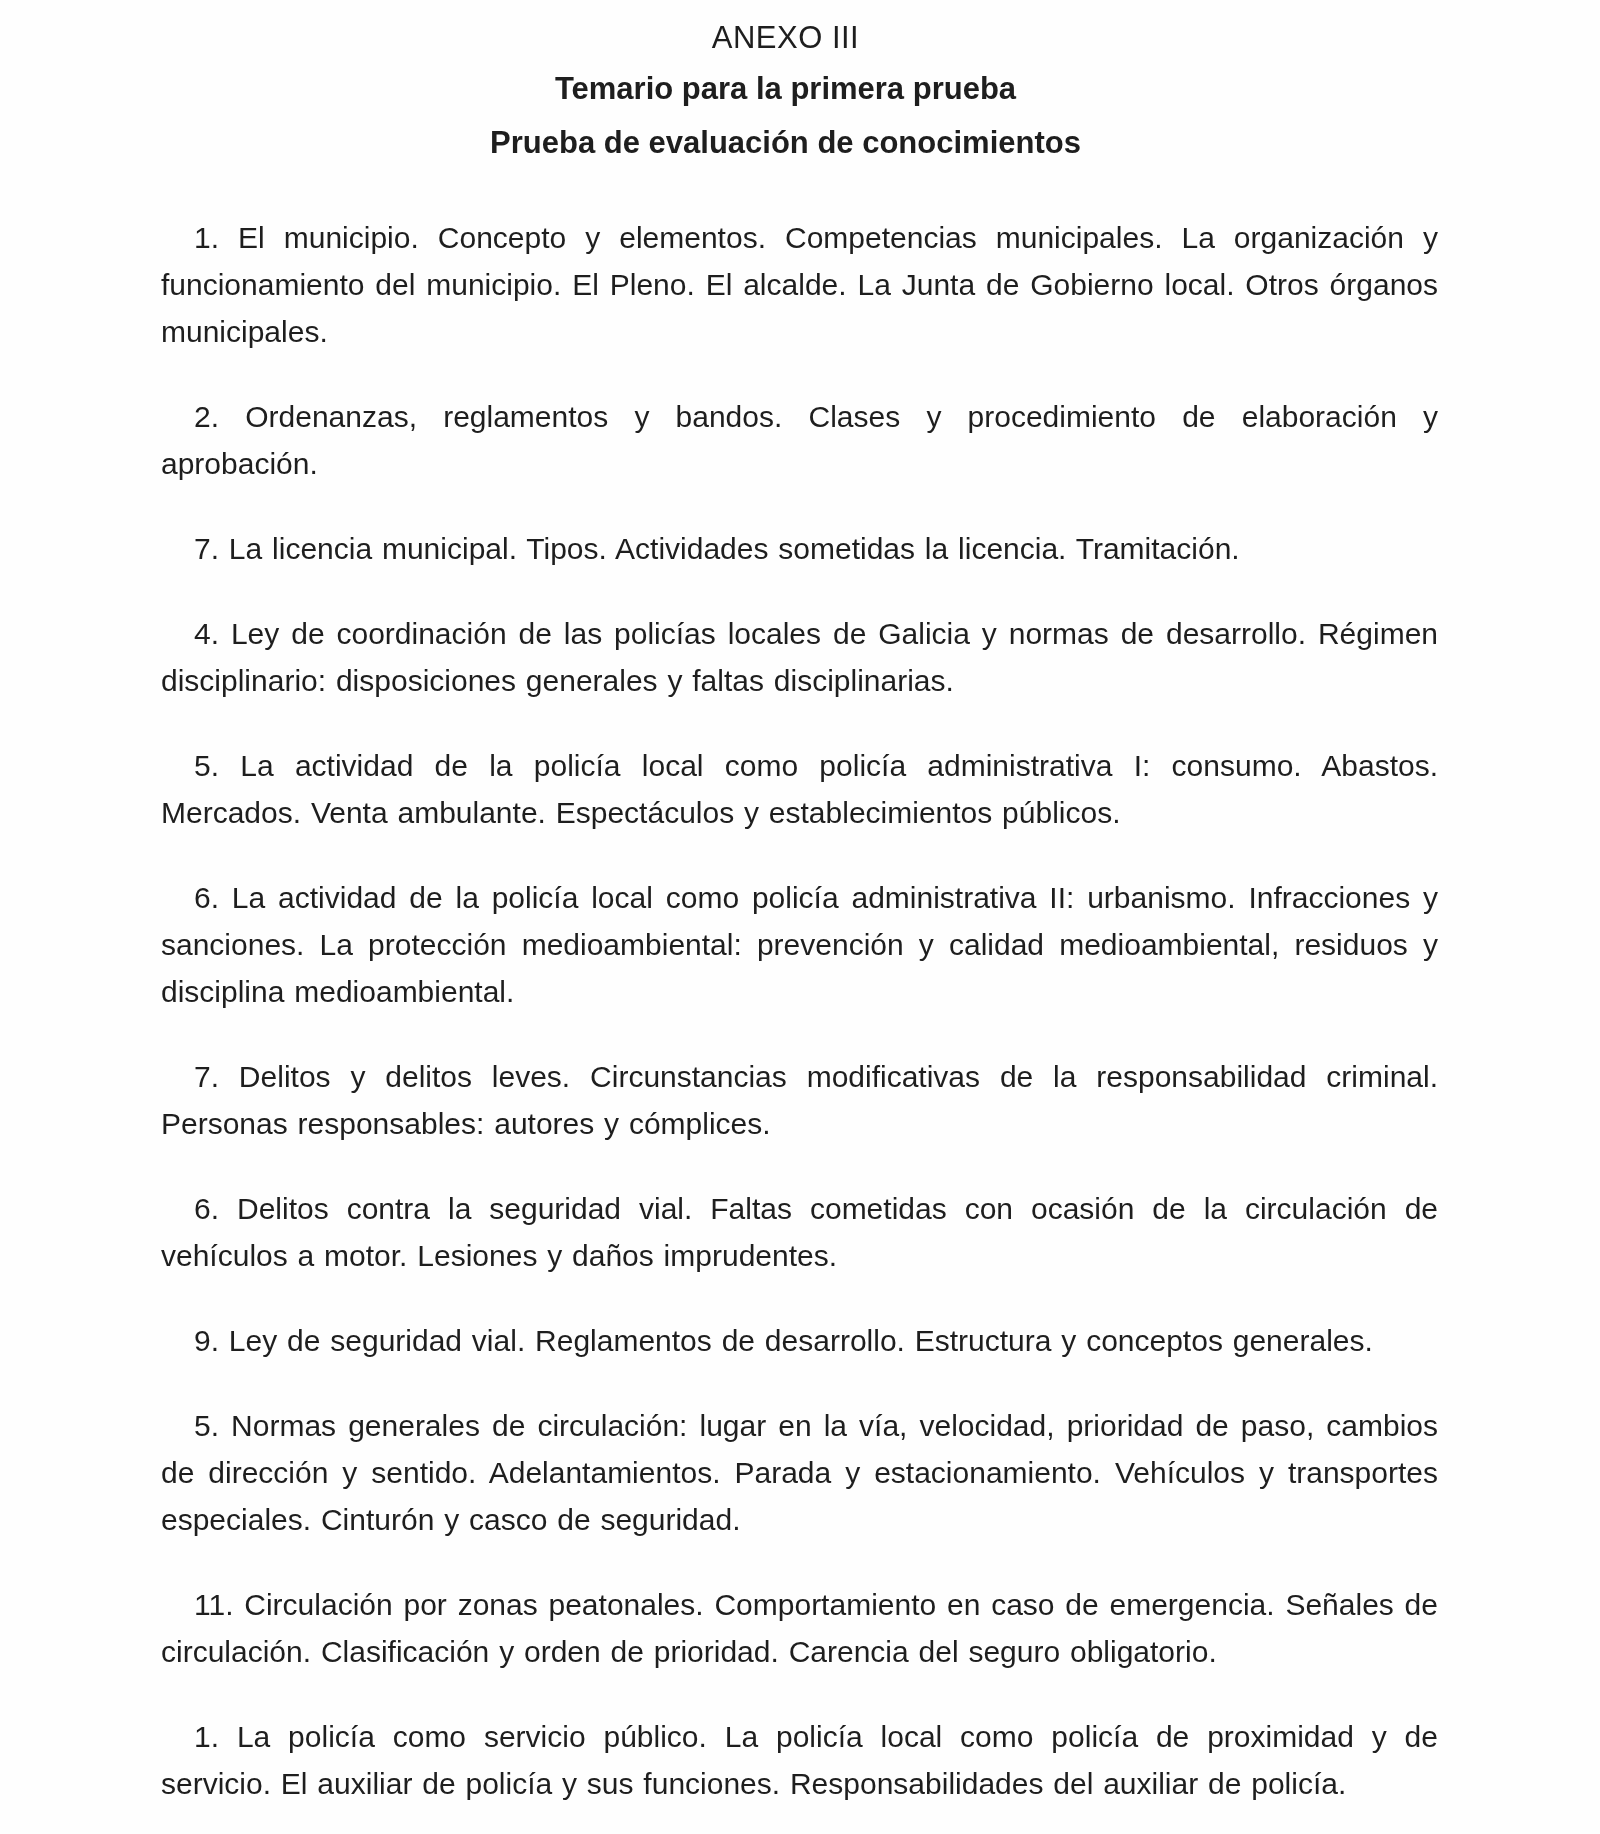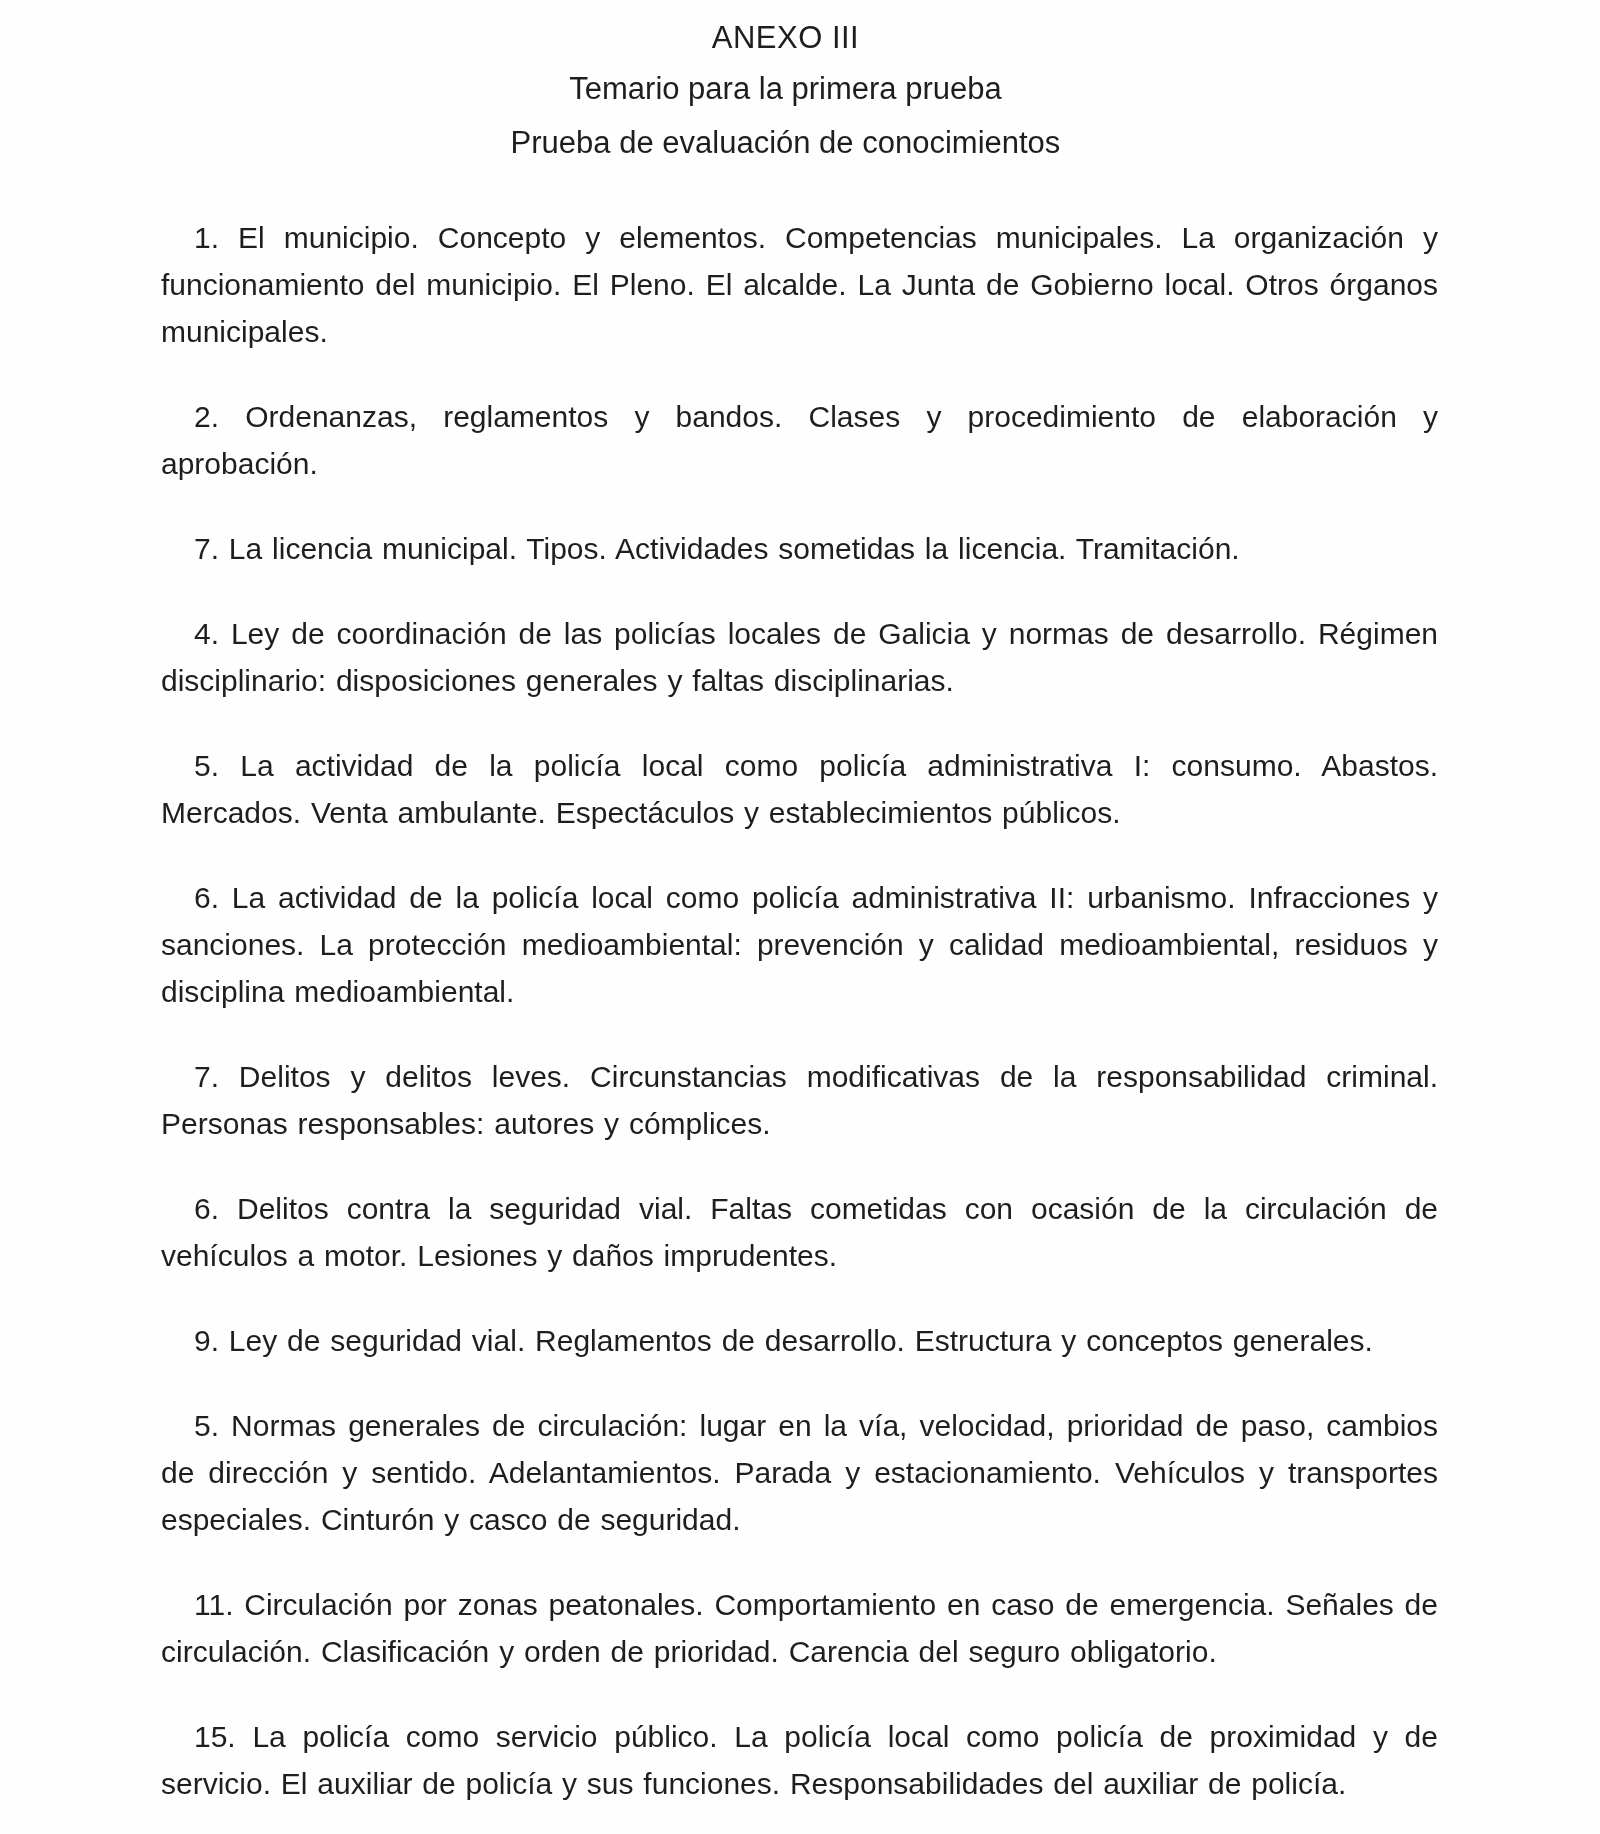--- a/index.html
+++ b/index.html
@@ -26,21 +26,21 @@
   }
   .annex-title {
     font-size: 31px;
     line-height: 48px;
     font-weight: 400;
     letter-spacing: 0.5px;
   }
   .subtitle {
     font-size: 31px;
     line-height: 54px;
-    font-weight: 400;
+    font-weight: 700;
   }
   .doc-body {
     margin-top: 44px;
     margin-left: 28px;
   }
   p.item {
     font-size: 30px;
     line-height: 47px;
     margin: 0 0 38px 0;
     text-align: justify;
@@ -68,15 +68,15 @@
       <p class="item" lang="es">2. Ordenanzas, reglamentos y bandos. Clases y procedimiento de elaboración y aprobación.</p>
       <p class="item" lang="es">7. La licencia municipal. Tipos. Actividades sometidas la licencia. Tramitación.</p>
       <p class="item" lang="es">4. Ley de coordinación de las policías locales de Galicia y normas de desarrollo. Régimen disciplinario: disposiciones generales y faltas disciplinarias.</p>
       <p class="item" lang="es">5. La actividad de la policía local como policía administrativa I: consumo. Abastos. Mercados. Venta ambulante. Espectáculos y establecimientos públicos.</p>
       <p class="item" lang="es">6. La actividad de la policía local como policía administrativa II: urbanismo. Infracciones y sanciones. La protección medioambiental: prevención y calidad medioambiental, residuos y disciplina medioambiental.</p>
       <p class="item" lang="es">7. Delitos y delitos leves. Circunstancias modificativas de la responsabilidad criminal. Personas responsables: autores y cómplices.</p>
       <p class="item" lang="es">6. Delitos contra la seguridad vial. Faltas cometidas con ocasión de la circulación de vehículos a motor. Lesiones y daños imprudentes.</p>
       <p class="item" lang="es">9. Ley de seguridad vial. Reglamentos de desarrollo. Estructura y conceptos generales.</p>
       <p class="item" lang="es">5. Normas generales de circulación: lugar en la vía, velocidad, prioridad de paso, cambios de dirección y sentido. Adelantamientos. Parada y estacionamiento. Vehículos y transportes especiales. Cinturón y casco de seguridad.</p>
       <p class="item" lang="es">11. Circulación por zonas peatonales. Comportamiento en caso de emergencia. Señales de circulación. Clasificación y orden de prioridad. Carencia del seguro obligatorio.</p>
-      <p class="item" lang="es">15. La policía como servicio público. La policía local como policía de proximidad y de servicio. El auxiliar de policía y sus funciones. Responsabilidades del auxiliar de policía.</p>
+      <p class="item" lang="es">1. La policía como servicio público. La policía local como policía de proximidad y de servicio. El auxiliar de policía y sus funciones. Responsabilidades del auxiliar de policía.</p>
     </main>
 </div>
 
 </body></html>

